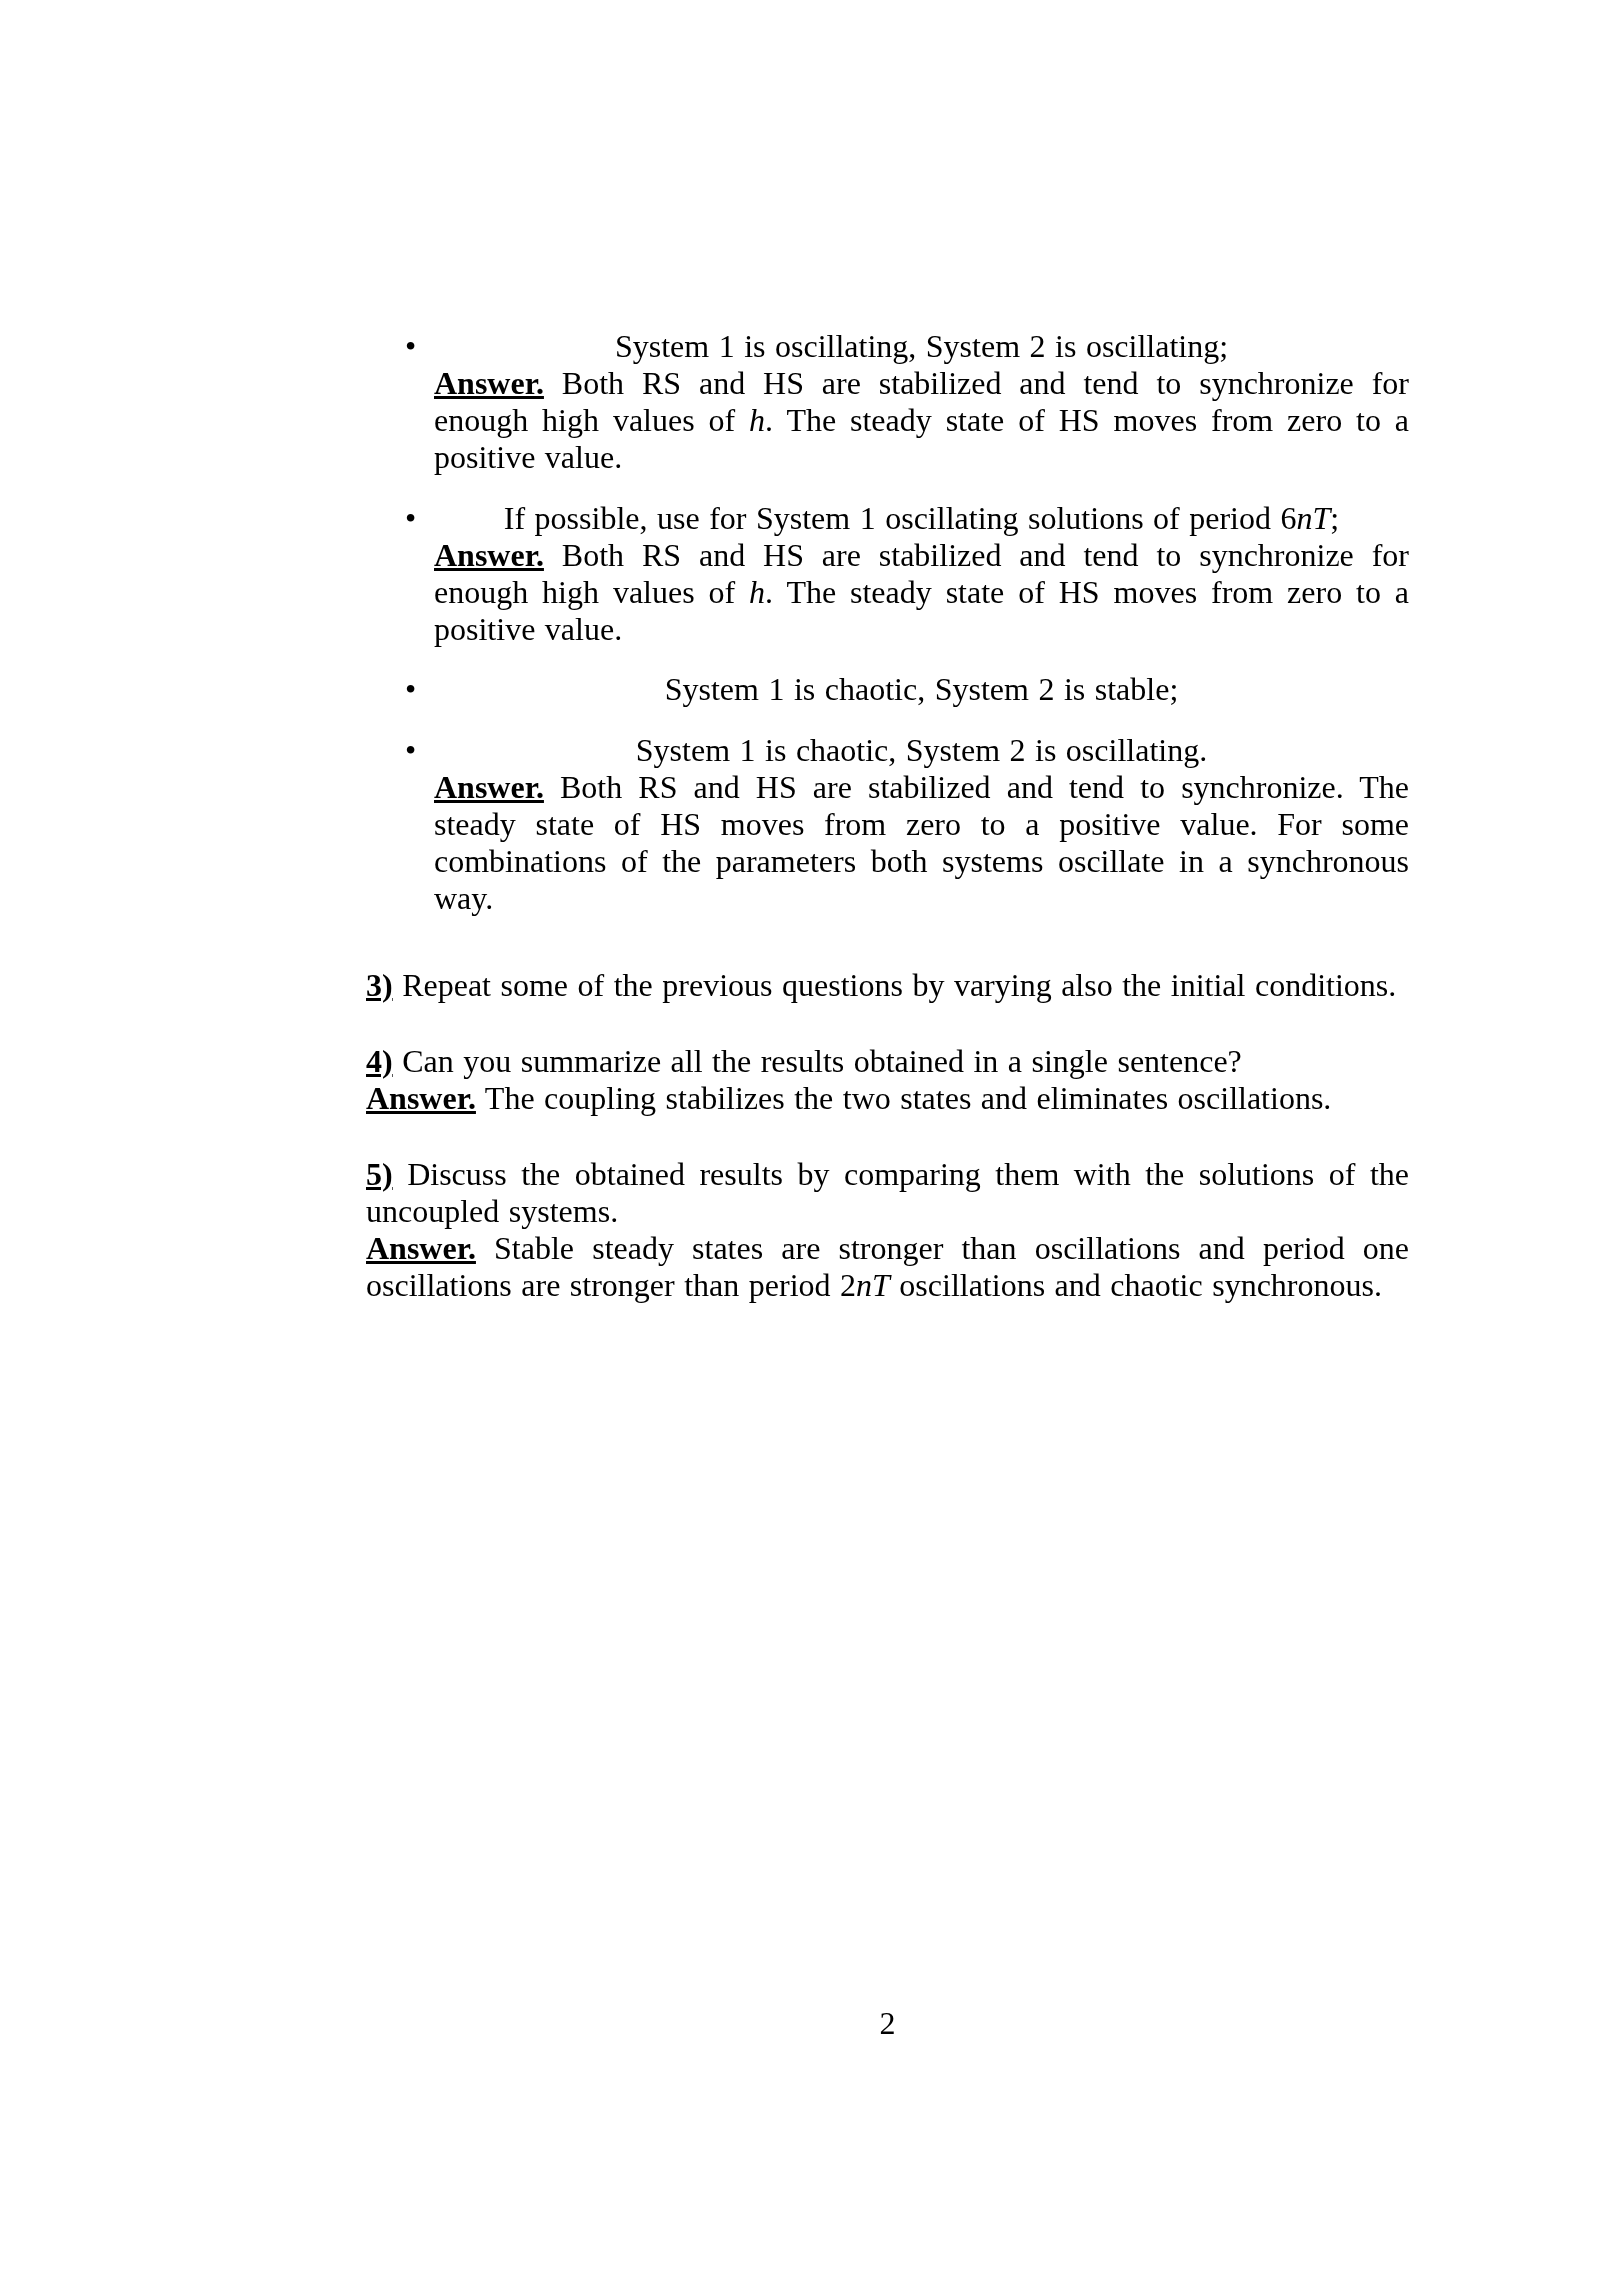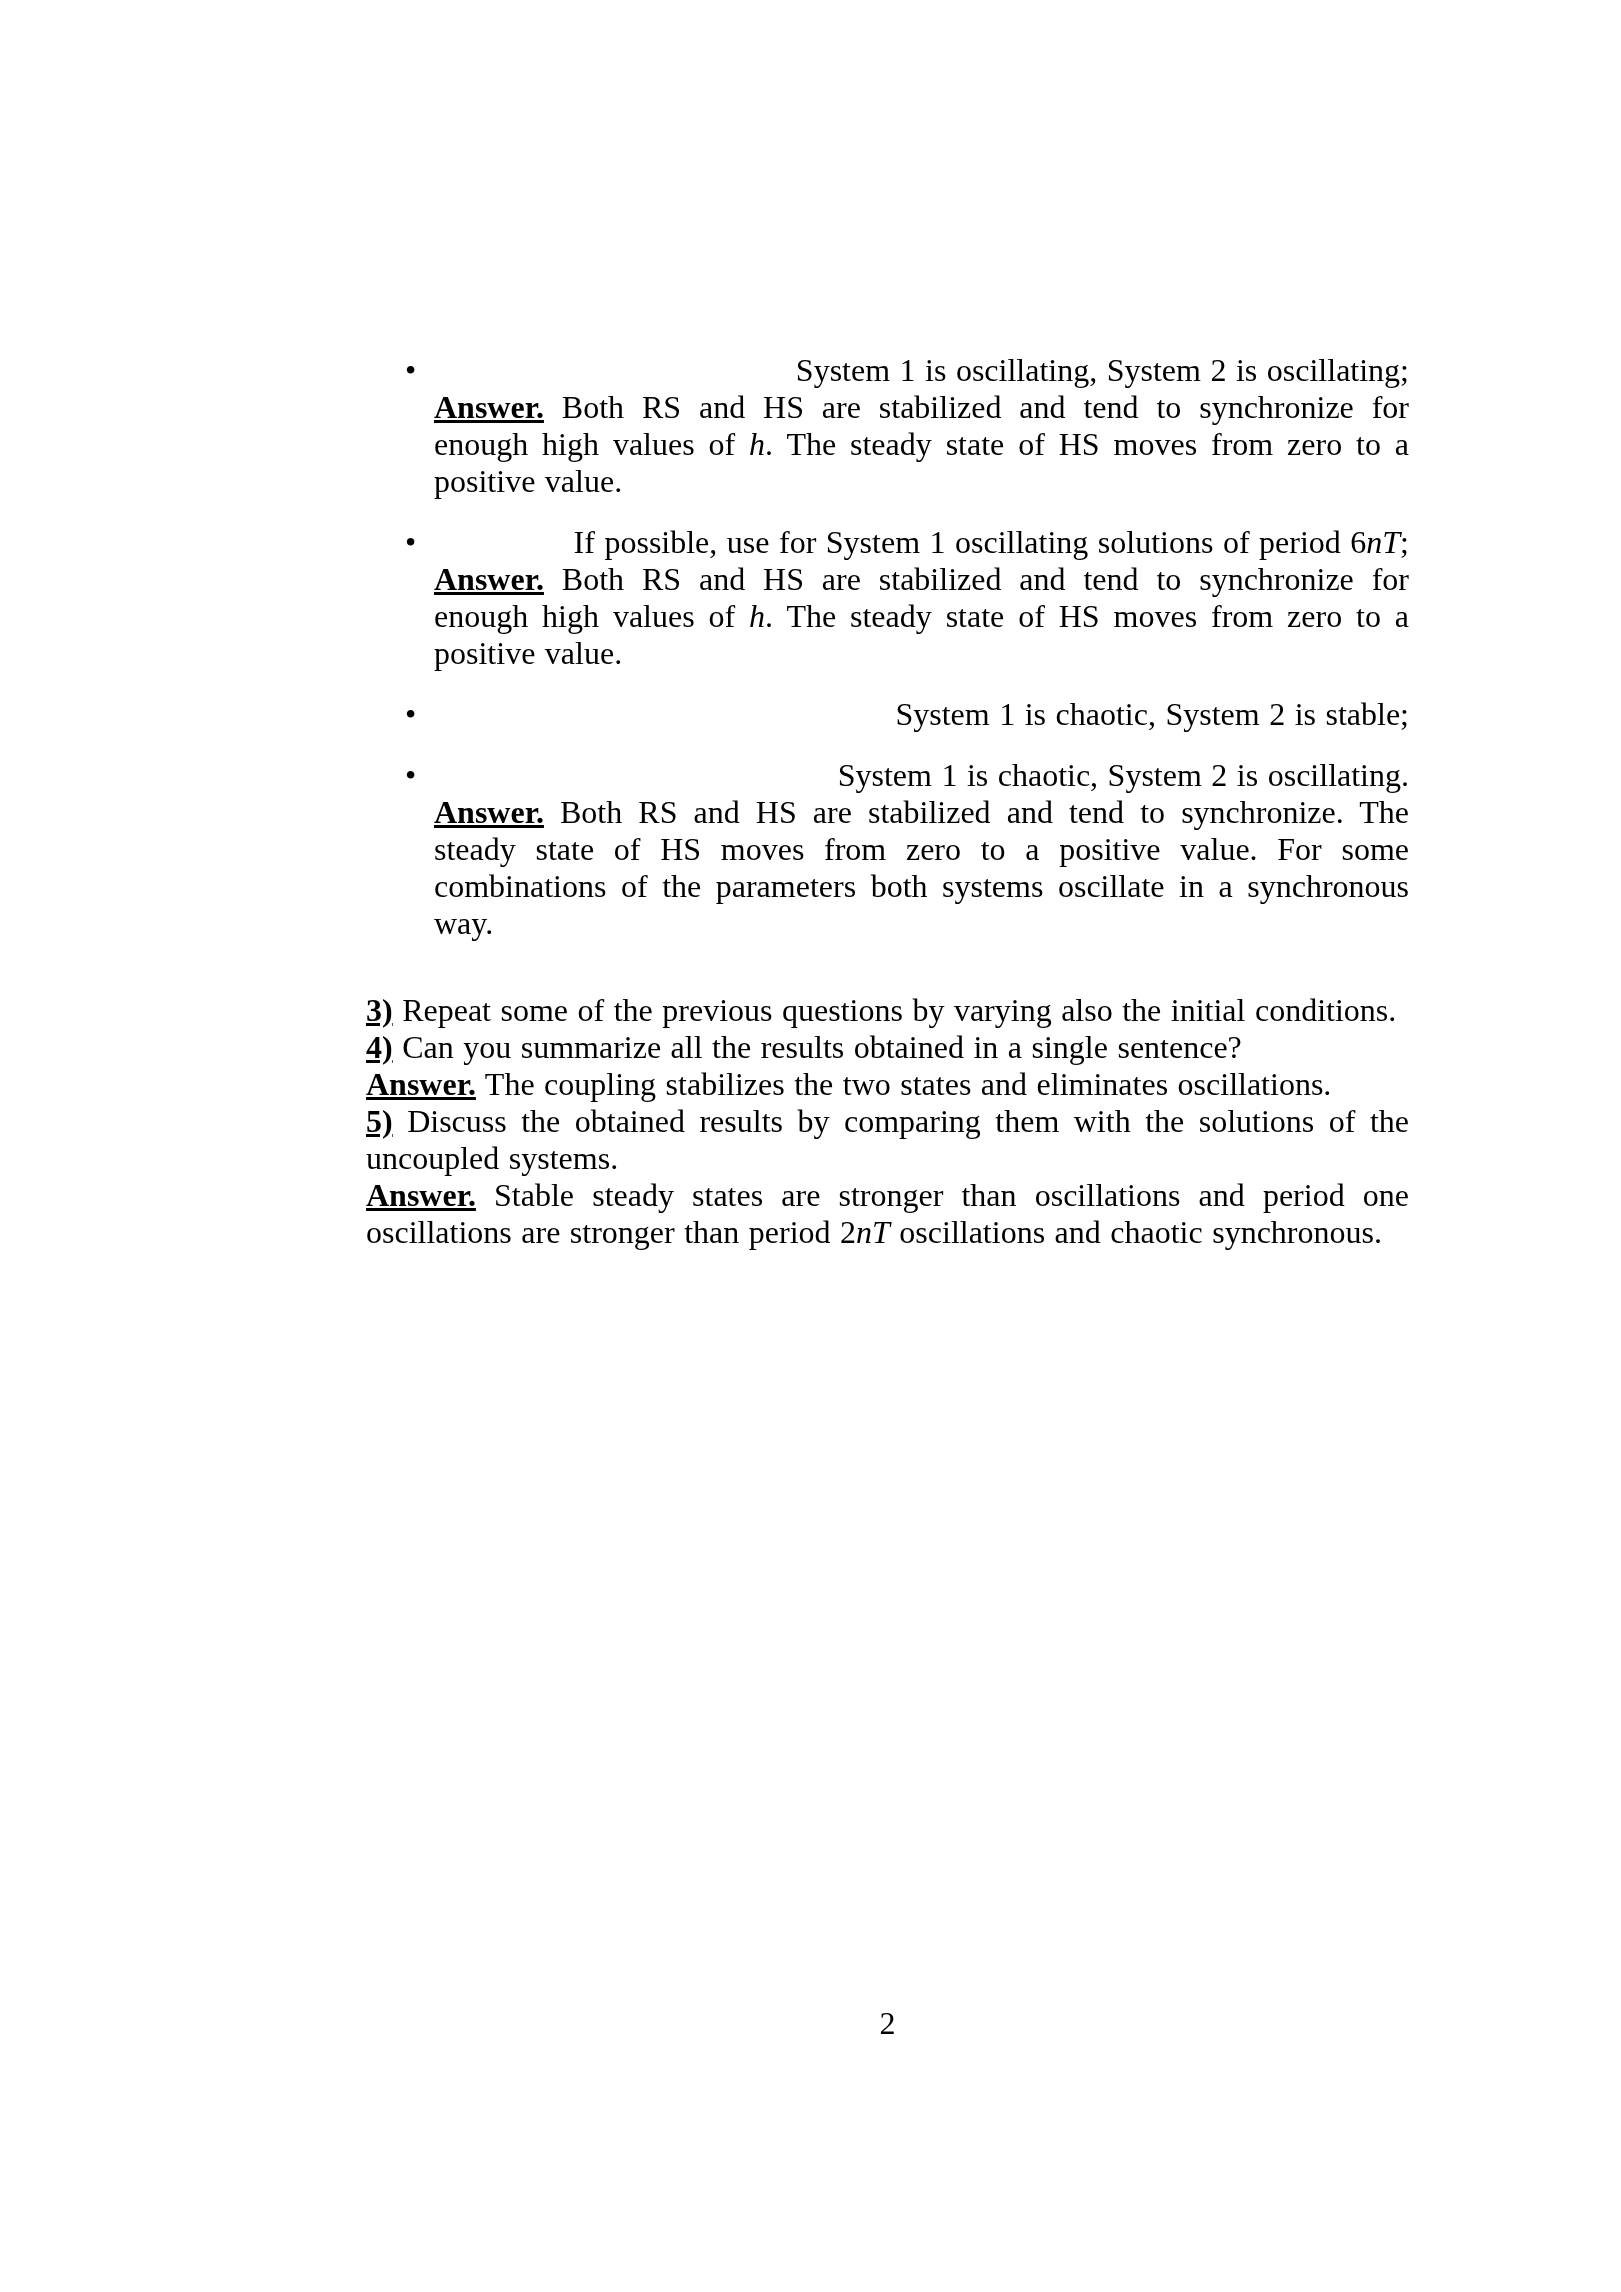--- a/index.html
+++ b/index.html
@@ -31,22 +31,22 @@
     position: relative;
     padding-left: 68px;
     margin-bottom: 23.5px;
   }
   .bullet-item:last-child { margin-bottom: 0; }
   .bullet-marker {
     position: absolute;
     left: 39px;
     top: 0;
   }
-  .question-line { text-align: right; margin-top: 24px; }
-  .q-block { }
+  .question-line { text-align: center; }
+  .q-block { margin-top: 39px; }
   .q-block.first { margin-top: 50px; }
   b { font-weight: bold; text-decoration: underline; }
   .math { font-style: italic; }
   .footer {
     position: absolute;
     left: 366px;
     top: 2005px;
     width: 1043px;
     text-align: center;
     font-size: 32px;

